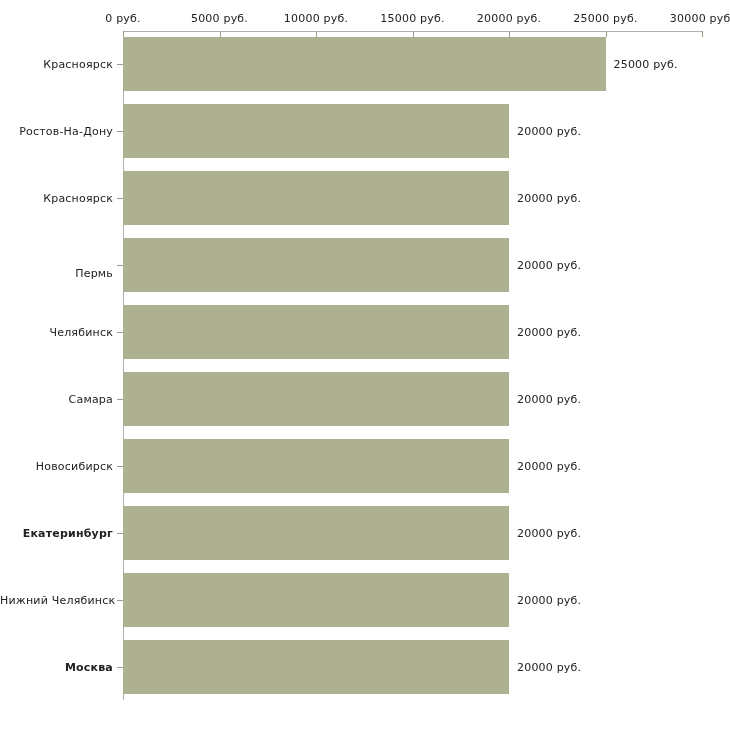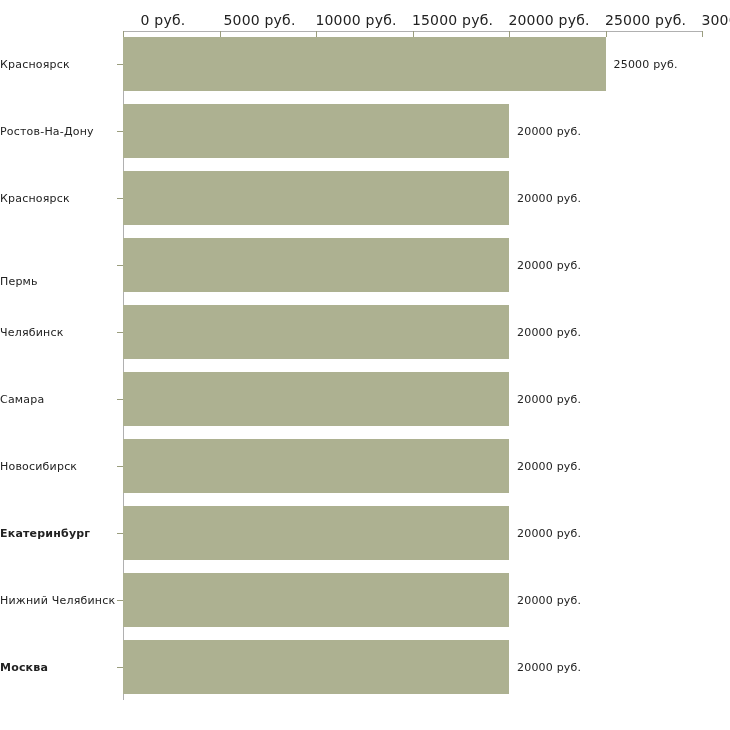--- a/index.html
+++ b/index.html
@@ -41,41 +41,41 @@
     position: absolute;
     top: 31px;
     width: 1px;
     height: 6px;
     background: #9a9d7e;
   }
   .x-tick-label {
     position: absolute;
     top: 12px;
     transform: translateX(-50%);
-    font-size: 14px;
+    font-size: 11px;
     color: #222222;
     white-space: nowrap;
     letter-spacing: 0.2px;
-    margin-left: 40px;
   }
 
   .y-tick {
     position: absolute;
     left: 117px;
     width: 6px;
     height: 1px;
     background: #9a9d7e;
   }
   .y-tick-label {
     position: absolute;
     right: 730px;
     transform: translateY(-50%);
     font-size: 11px;
     color: #222222;
     white-space: nowrap;
+    text-align: right;
     letter-spacing: 0.2px;
   }
 
   .bar {
     position: absolute;
     background: #adb191;
   }
   .bar-value-label {
     position: absolute;
     transform: translateY(-50%);
@@ -110,21 +110,21 @@
       <div class="x-tick-label" style="left: 702px;">30000 руб.</div>
     </div>
   <div id="yticks">
       <div class="y-tick" style="top: 64px;"></div>
       <div class="y-tick-label" style="top: 64px; left: 0px; right: auto; width: 113px;">Красноярск</div>
       <div class="y-tick" style="top: 131px;"></div>
       <div class="y-tick-label" style="top: 131px; left: 0px; right: auto; width: 113px;">Ростов-На-Дону</div>
       <div class="y-tick" style="top: 198px;"></div>
       <div class="y-tick-label" style="top: 198px; left: 0px; right: auto; width: 113px;">Красноярск</div>
       <div class="y-tick" style="top: 265px;"></div>
-      <div class="y-tick-label" style="top: 281px; left: 0px; right: auto; width: 113px;">Пермь</div>
+      <div class="y-tick-label" style="top: 273px; left: 0px; right: auto; width: 113px;">Пермь</div>
       <div class="y-tick" style="top: 332px;"></div>
       <div class="y-tick-label" style="top: 332px; left: 0px; right: auto; width: 113px;">Челябинск</div>
       <div class="y-tick" style="top: 399px;"></div>
       <div class="y-tick-label" style="top: 399px; left: 0px; right: auto; width: 113px;">Самара</div>
       <div class="y-tick" style="top: 466px;"></div>
       <div class="y-tick-label" style="top: 466px; left: 0px; right: auto; width: 113px;">Новосибирск</div>
       <div class="y-tick" style="top: 533px;"></div>
       <div class="y-tick-label" style="top: 533px; left: 0px; right: auto; width: 113px; font-weight: bold;">Екатеринбург</div>
       <div class="y-tick" style="top: 600px;"></div>
       <div class="y-tick-label" style="top: 600px; left: 0px; right: auto; width: 113px;">Нижний Челябинск</div>

